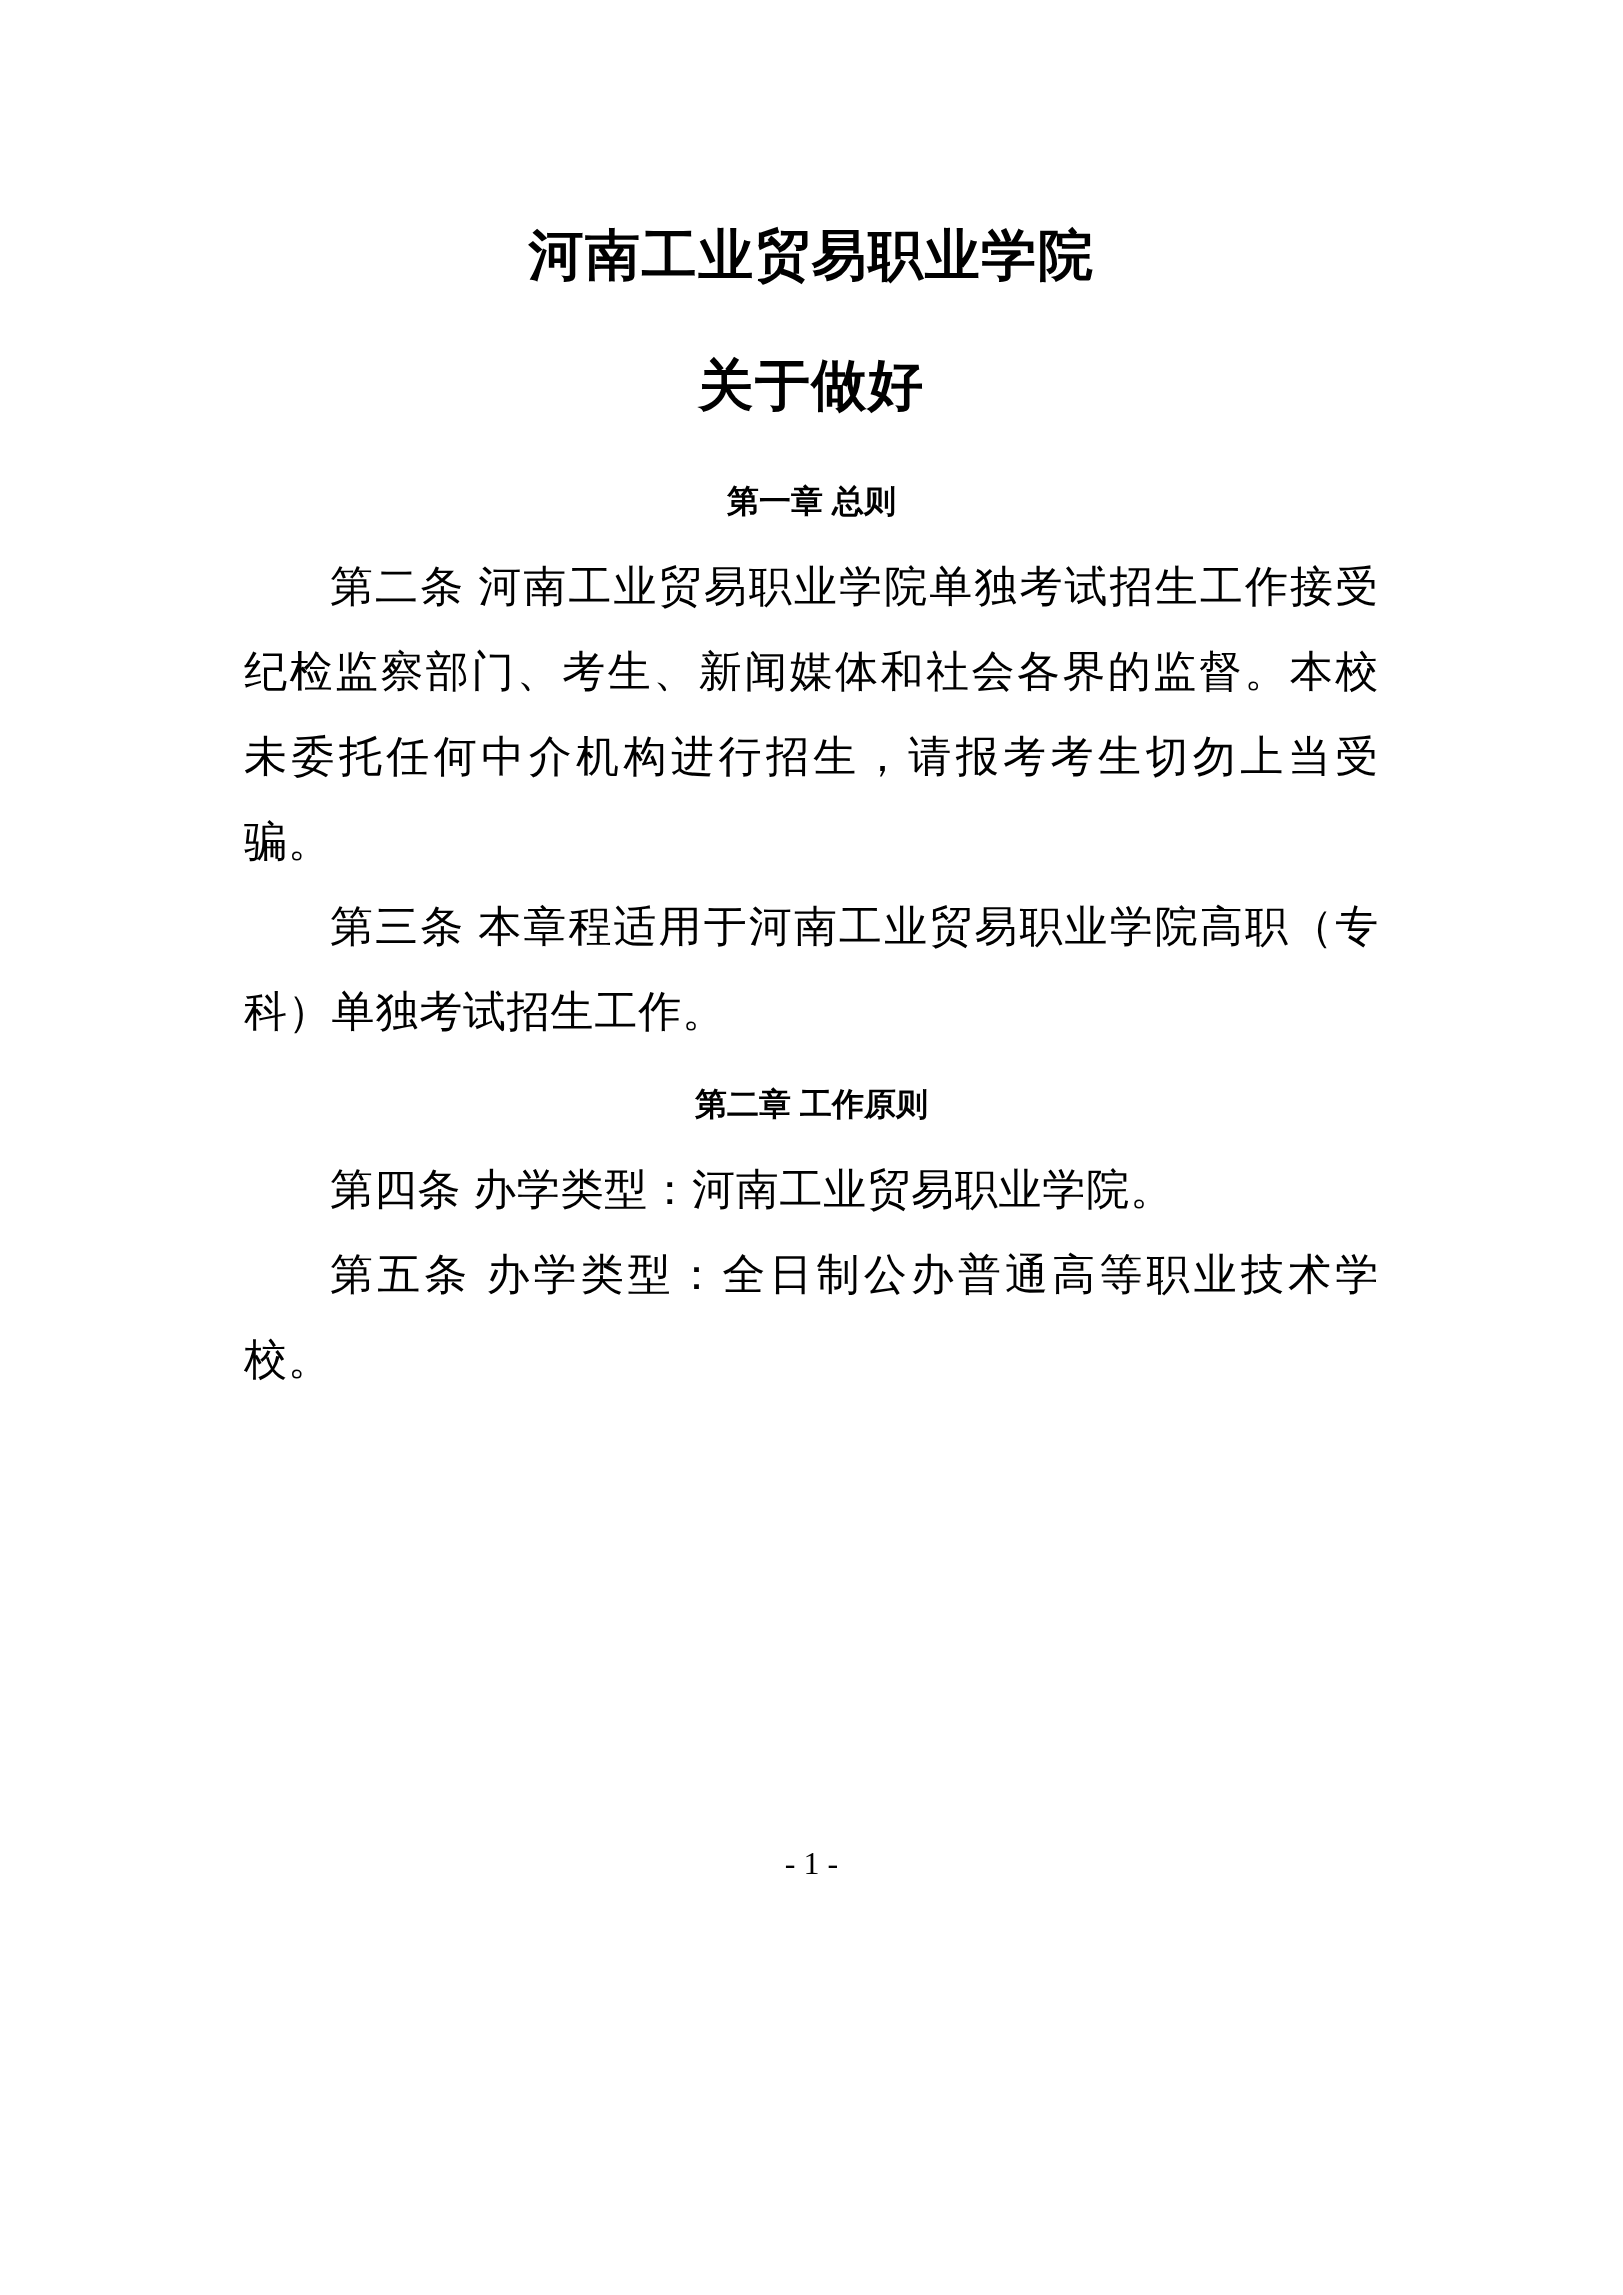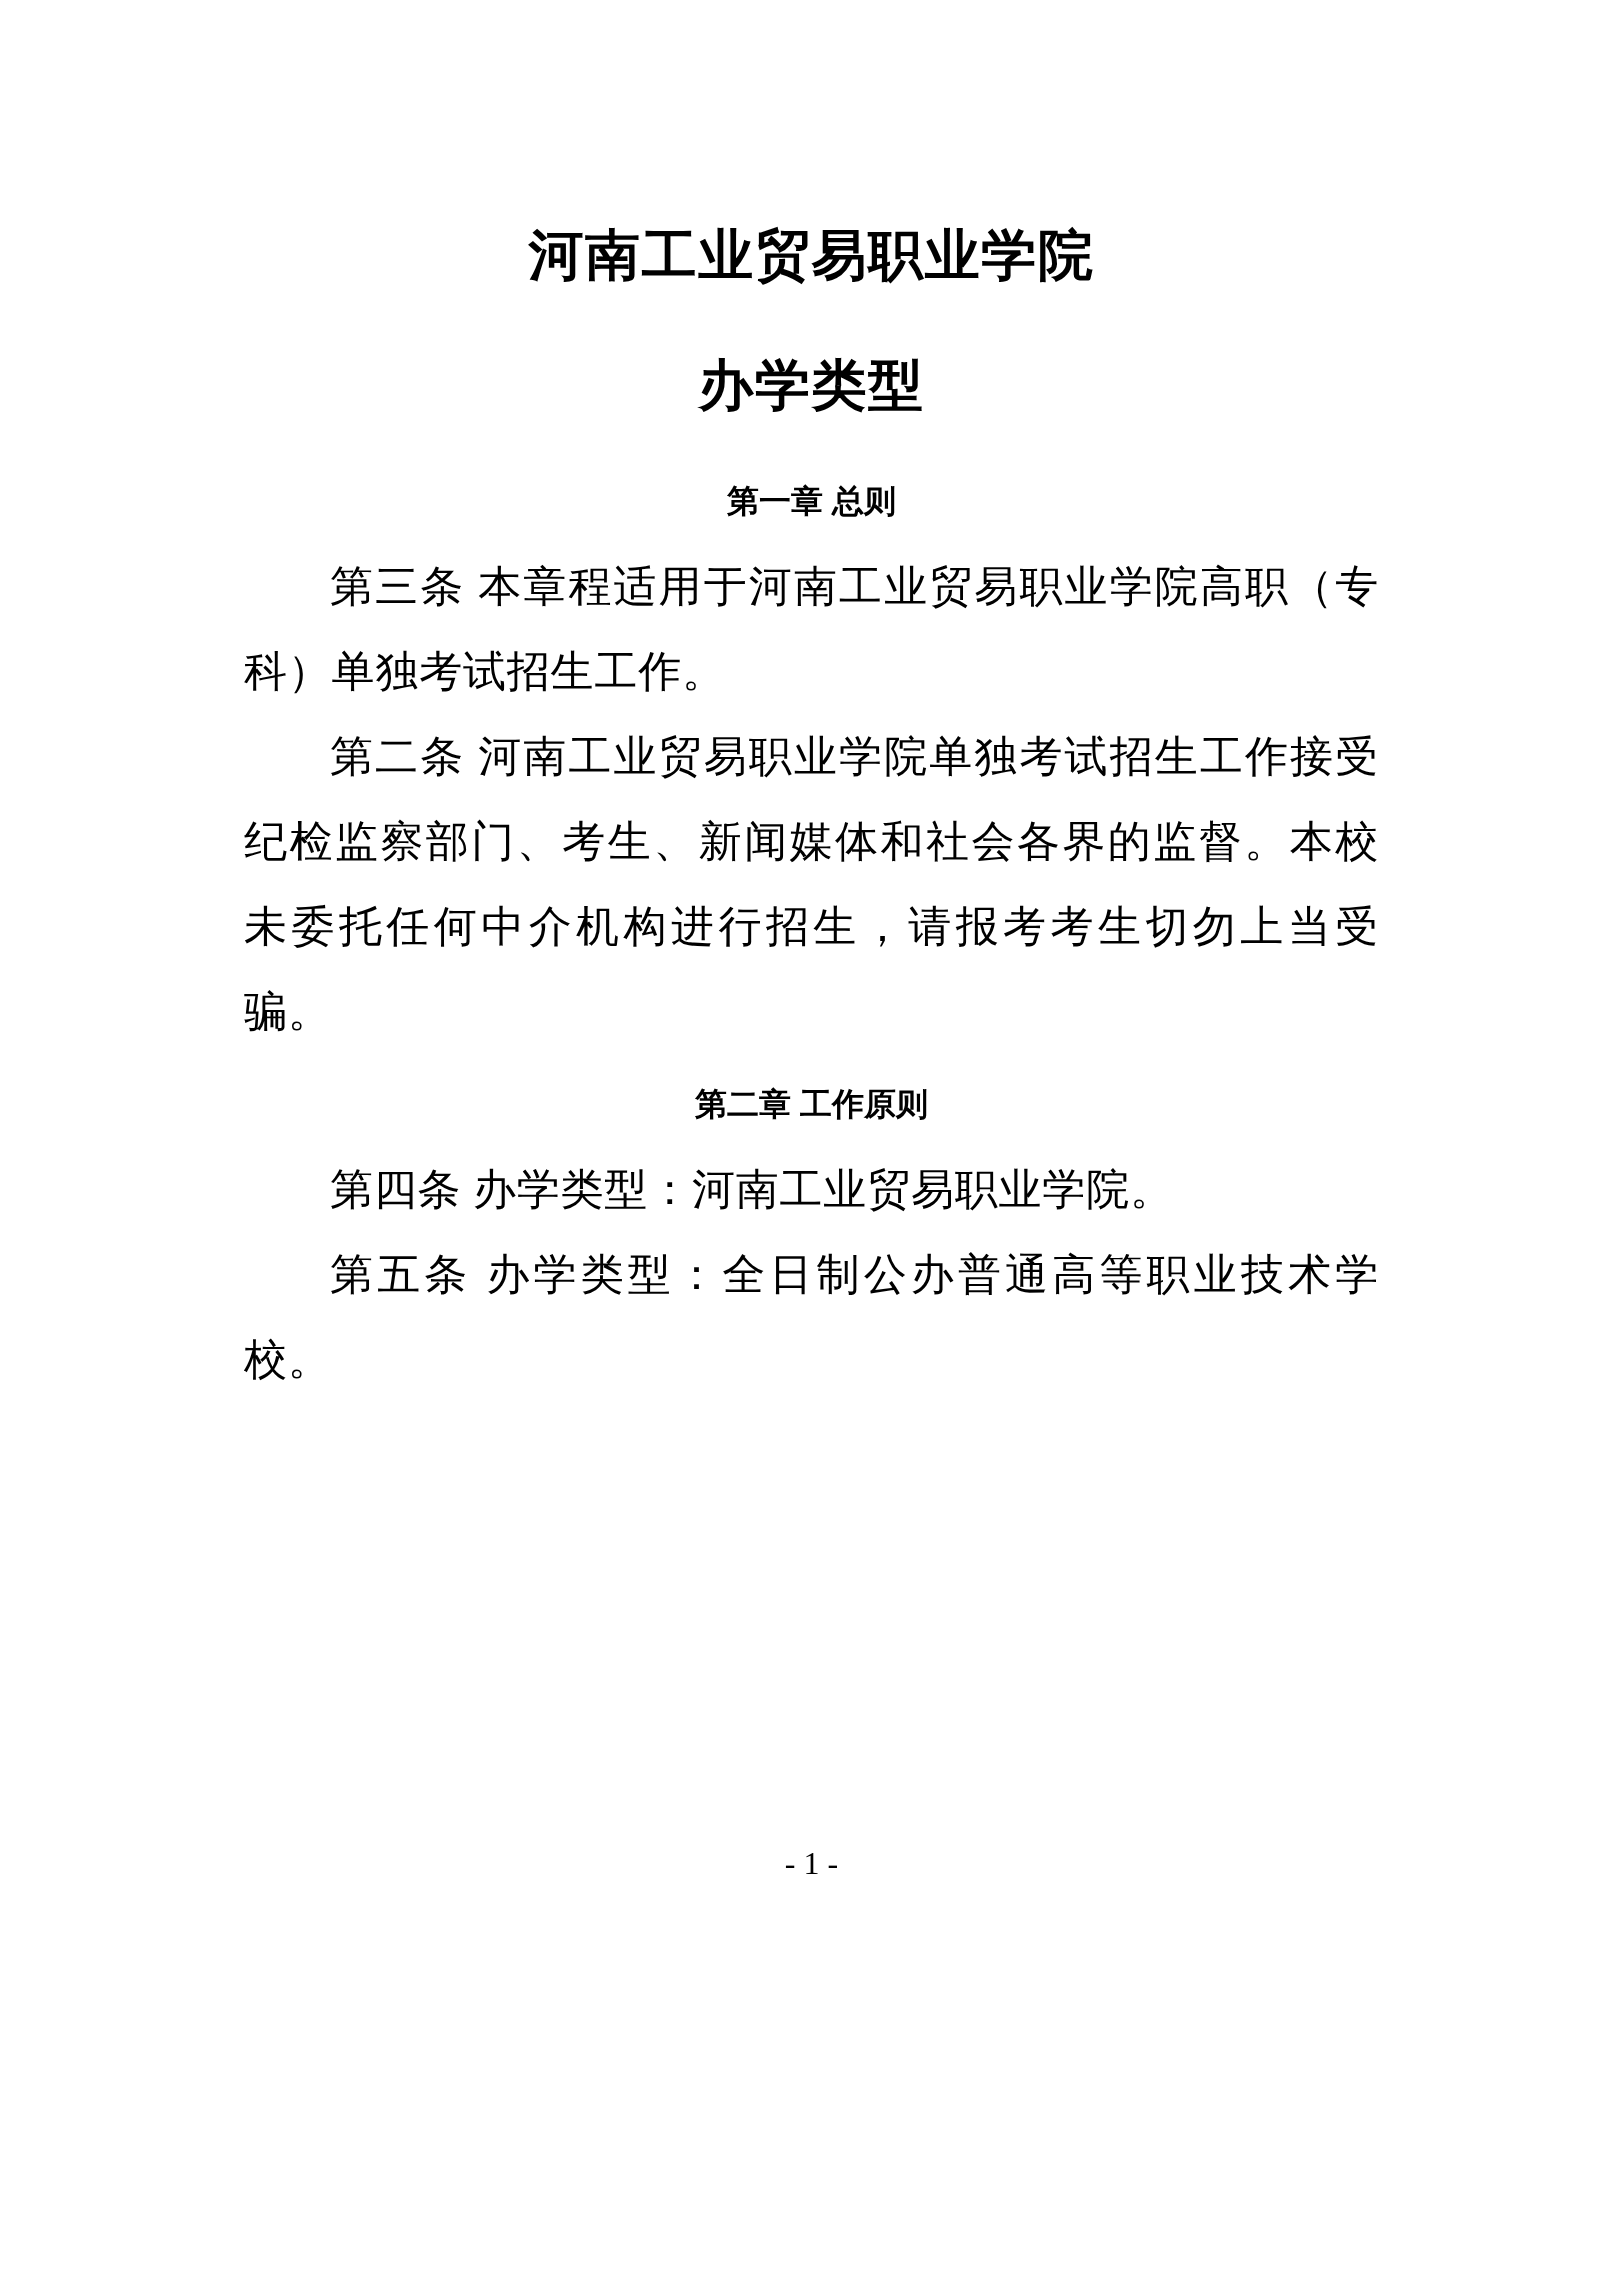--- a/index.html
+++ b/index.html
@@ -59,30 +59,30 @@
     font-family: "Liberation Serif", serif;
   }
 </style>
 </head>
 <body>
 
 <div class="page">
 
   <div class="title-block">
     <div class="title-line">河南工业贸易职业学院</div>
-    <div class="title-line">办学类型</div>
+    <div class="title-line">关于做好</div>
   </div>
 
   <div class="chapter-heading">第一章 总则</div>
 
 
 
+  <p class="body-paragraph">第二条 河南工业贸易职业学院单独考试招生工作接受纪检监察部门、考生、新闻媒体和社会各界的监督。本校未委托任何中介机构进行招生，请报考考生切勿上当受骗。</p>
+
   <p class="body-paragraph">第三条 本章程适用于河南工业贸易职业学院高职（专科）单独考试招生工作。</p>
-
-  <p class="body-paragraph">第二条 河南工业贸易职业学院单独考试招生工作接受纪检监察部门、考生、新闻媒体和社会各界的监督。本校未委托任何中介机构进行招生，请报考考生切勿上当受骗。</p>
 
   <div class="chapter-heading">第二章 工作原则</div>
 
   <p class="body-paragraph">第四条 办学类型：河南工业贸易职业学院。</p>
 
   <p class="body-paragraph">第五条 办学类型：全日制公办普通高等职业技术学校。</p>
 
   <div class="footer">
     <span class="page-number">- 1 -</span>
   </div>

